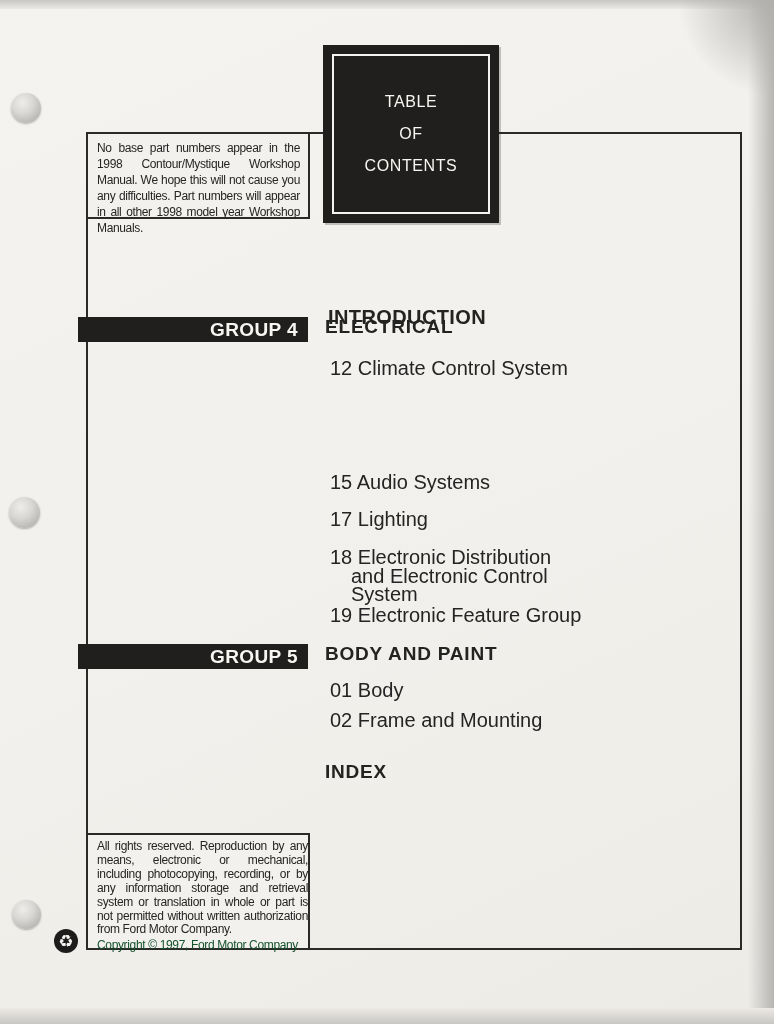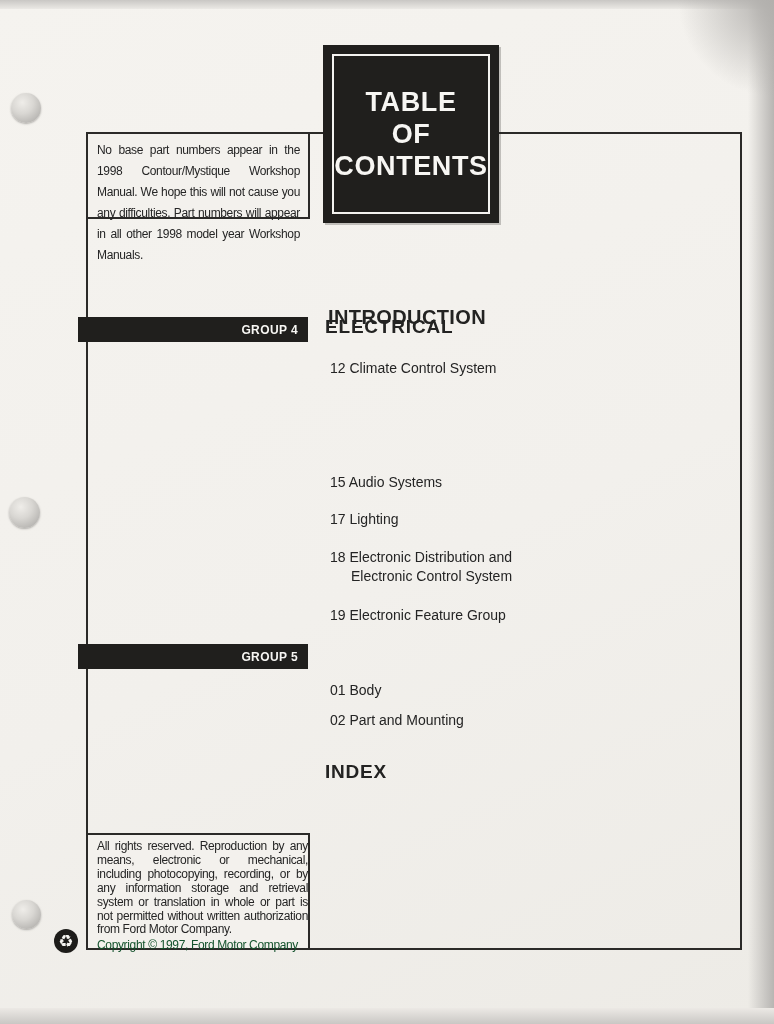--- a/index.html
+++ b/index.html
@@ -39,43 +39,43 @@
   .content-frame { position:absolute; left:86px; top:132px; width:656px; height:818px;
                    border:2px solid #2b2a28; }
 
   
   .toc-badge { position:absolute; left:323px; top:45px; width:176px; height:178px;
                background:#201f1d; padding:9px;
                box-shadow:2px 2px 0 rgba(40,39,37,.25); }
   .toc-inner { width:100%; height:100%; border:2px solid #f4f3f0;
                display:flex; flex-direction:column; align-items:center; justify-content:center;
                gap:10px; }
-  .toc-line { color:#f7f6f3; font-weight:bold; font-size:27px; letter-spacing:.6px; line-height:22px; }
+  .toc-line { color:#f7f6f3; font-weight:normal; font-size:16px; letter-spacing:.6px; line-height:22px; }
 
   
   .note-box { position:absolute; left:86px; top:132px; width:224px; height:87px;
               border:2px solid #2b2a28; background:#f3f1ed; padding:6px 8px 4px 9px; }
-  .note-box p { font-size:12px; line-height:21px; letter-spacing:-.35px;
+  .note-box p { font-size:12px; line-height:16px; letter-spacing:-.35px;
                 text-align:justify; color:#252525; }
 
   
   .intro-heading { position:absolute; left:328px; top:262px;
                    font-size:20px; font-weight:bold; letter-spacing:.4px; color:#232322;margin-top:44px; }
   .sec-heading   { position:absolute; left:325px;
                    font-size:19px; font-weight:bold; letter-spacing:.8px; color:#232322; }
   .sec-g4 { top:316px; } .sec-g5 { top:643px; } .sec-index { top:761px; }
 
   
   .group-bar { position:absolute; left:78px; width:230px; height:25px; background:#201f1d;
                display:flex; align-items:center; justify-content:flex-end; padding-right:10px; }
   .bar-g4 { top:317px; } .bar-g5 { top:644px; }
-  .group-bar span { color:#f7f6f3; font-weight:bold; font-size:12px; letter-spacing:.4px; }
+  .group-bar span { color:#f7f6f3; font-weight:bold; font-size:19px; letter-spacing:.4px; }
 
   
-  .item { position:absolute; left:330px; font-size:14px; color:#242424;
+  .item { position:absolute; left:330px; font-size:20px; color:#242424;
           padding-left:21px; text-indent:-21px; line-height:18.5px; }
   .i-0 { top:359px; } .i-1 { top:397px; } .i-2 { top:435px; } .i-3 { top:473px; }
   .i-4 { top:510px; } .i-5 { top:548px; width:245px; } .i-6 { top:606px; }
   .i-7 { top:681px; } .i-8 { top:711px; }
 
   
   .legal-box { position:absolute; left:86px; top:833px; width:224px; height:117px;
                border:2px solid #2b2a28; background:#f3f1ed; padding:5px 0 3px 9px; }
   .legal-box .legal { font-size:12px; line-height:13.9px; letter-spacing:-.35px;
                       text-align:justify; color:#252525; }
@@ -133,28 +133,29 @@
       <span>Electronic Distribution and Electronic Control System</span>
     </div>
     <div class="item i-6">
       <span>19</span>
       <span>Electronic Feature Group</span>
     </div>
 
     <div class="group-bar bar-g5">
       <span>GROUP 5</span>
     </div>
+    <h2 class="sec-heading sec-g5">BODY AND PAINT</h2>
 
     <div class="item i-7">
       <span>01</span>
       <span>Body</span>
     </div>
     <div class="item i-8">
       <span>02</span>
-      <span>Part and Mounting</span>
+      <span>Frame and Mounting</span>
     </div>
 
     <h2 class="sec-heading sec-index">INDEX</h2>
 
     <div class="legal-box">
       <p class="legal">All rights reserved. Reproduction by any means, electronic or mechanical, including photocopying, recording, or by any information storage and retrieval system or translation in whole or part is not permitted without written authorization from Ford Motor Company.</p>
       <p class="copyright">Copyright © 1997, Ford Motor Company</p>
     </div>
 
     <div class="recycle">

